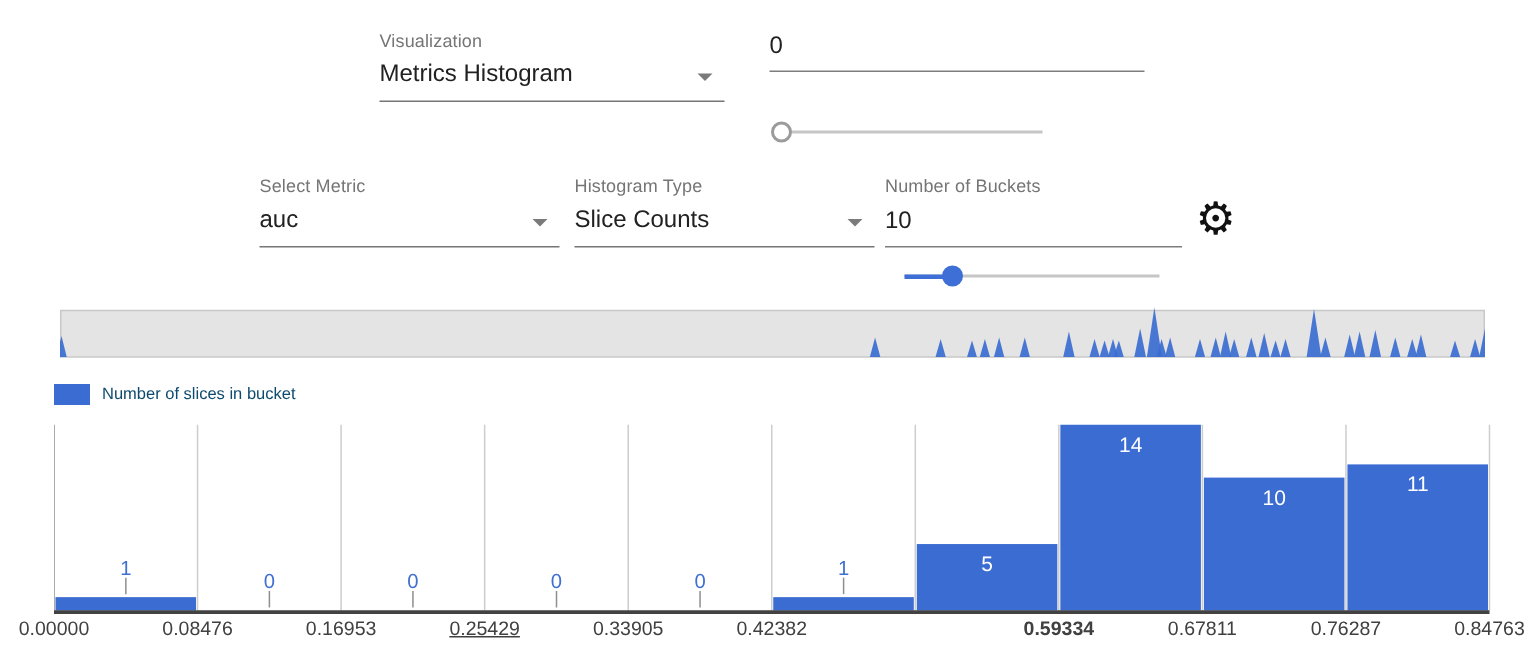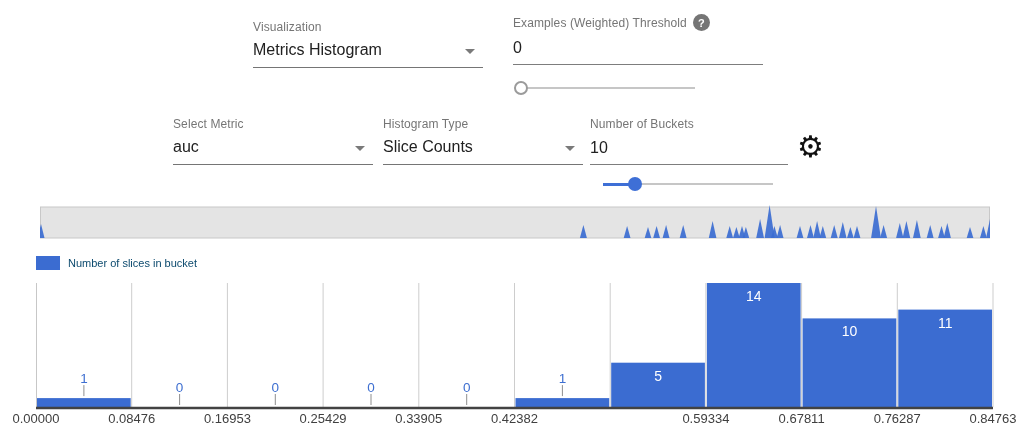--- a/index.html
+++ b/index.html
@@ -48,24 +48,20 @@
 
   <div class="dd" style="left:253px; top:20px; width:230px;">
     <div class="ctl-label">Visualization</div>
     <div class="dd-value-row">
       <span class="dd-value">Metrics Histogram</span>
       <span class="dd-arrow"></span>
     </div>
   </div>
 
   <div class="txt-field" style="left:513px; top:14px; width:250px;">
-    <div class="label-row">
-      <span class="ctl-label">Examples (Weighted) Threshold</span>
-      <span class="help-icon">?</span>
-    </div>
     <input value="0" style="">
   </div>
 
   <div class="slider" style="left:521px; top:80px; width:174px;">
     <div class="track"></div>
     <div class="handle hollow" style="left: 0%;"></div>
   </div>
 
   <div class="dd" style="left:173px; top:117px; width:200px;">
     <div class="ctl-label">Select Metric</div>
@@ -174,23 +170,23 @@
       <text x="813.5" y="53.4" fill="#ffffff" font-size="14" text-anchor="middle">10</text>
       <rect x="862.3" y="26.6" width="93.7" height="97.4" fill="#3b6cd1"></rect>
       <text x="909.2" y="44.6" fill="#ffffff" font-size="14" text-anchor="middle">11</text>
       <line x1="0" y1="125" x2="957" y2="125" stroke="#424242" stroke-width="2.5"></line>
     </svg>
 
   <div class="axis-labels" id="axis-labels">
       <span class="axis-label" style="left: 0px;">0.00000</span>
       <span class="axis-label" style="left: 95.7px;">0.08476</span>
       <span class="axis-label" style="left: 191.4px;">0.16953</span>
-      <span class="axis-label" style="left: 287.1px;">0.25429</span>
+      <span class="axis-label" style="left: 287.1px; text-decoration: underline;">0.25429</span>
       <span class="axis-label" style="left: 382.8px;">0.33905</span>
       <span class="axis-label" style="left: 478.5px;">0.42382</span>
       <span class="axis-label" style="left: 574.2px; margin-top: 39px;">0.50858</span>
-      <span class="axis-label" style="left: 669.9px;">0.59334</span>
+      <span class="axis-label" style="left: 669.9px; font-weight: bold;">0.59334</span>
       <span class="axis-label" style="left: 765.6px;">0.67811</span>
       <span class="axis-label" style="left: 861.3px;">0.76287</span>
       <span class="axis-label" style="left: 957px;">0.84763</span>
     </div>
 
 </div>
 
 </body></html>

